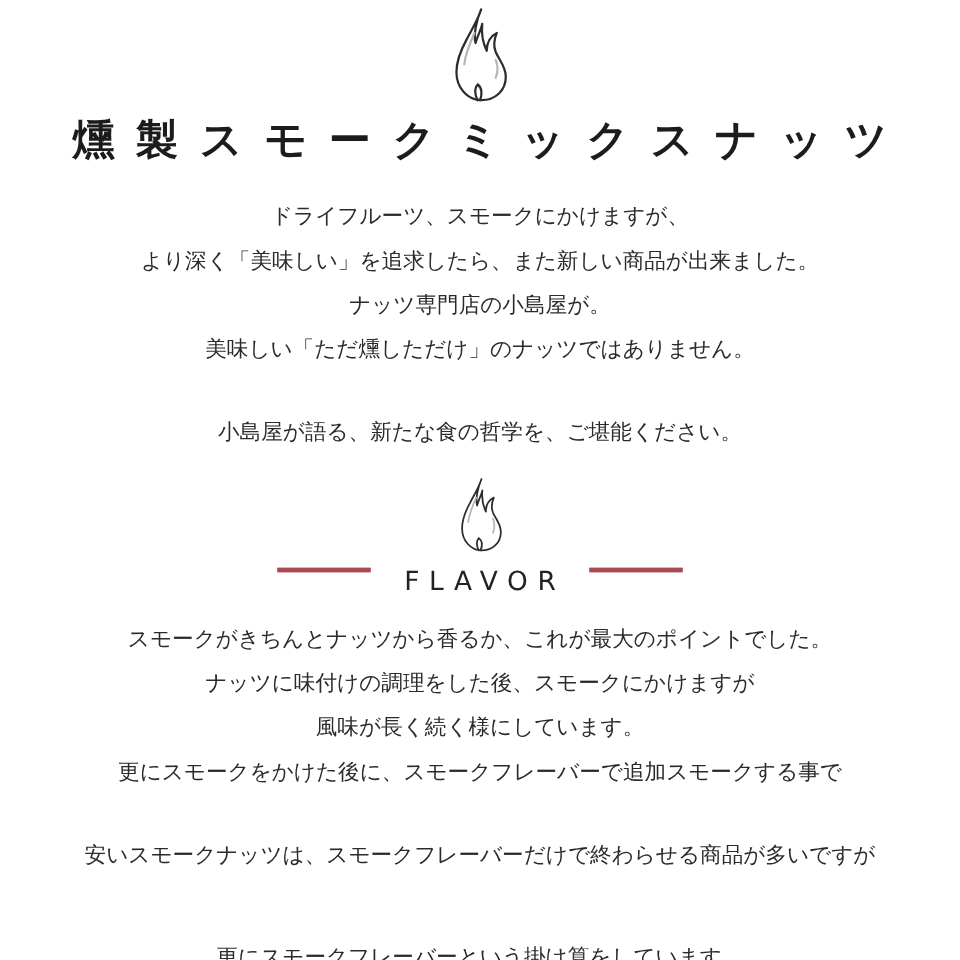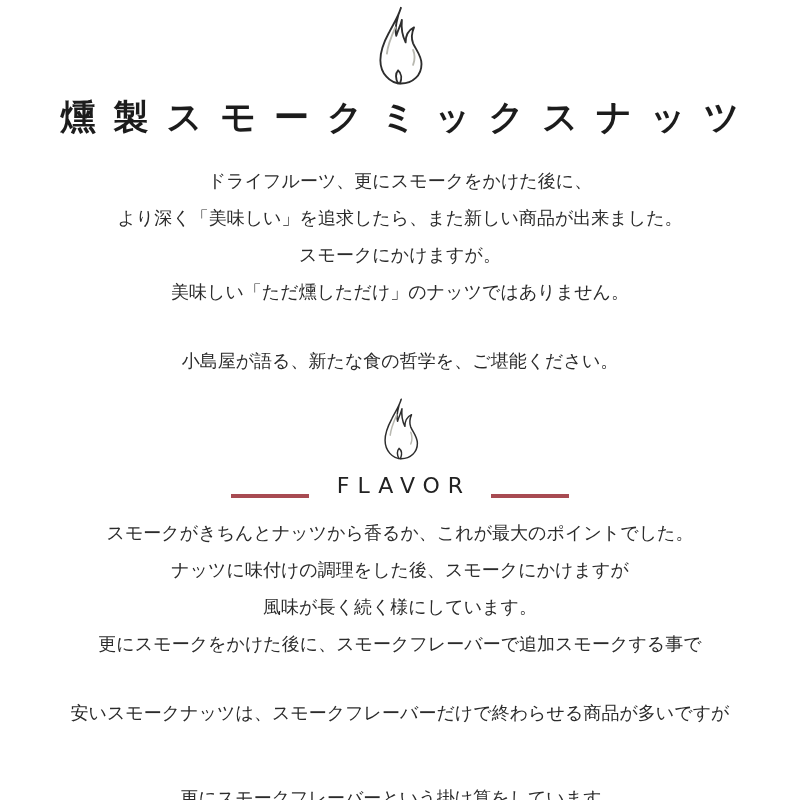--- a/index.html
+++ b/index.html
@@ -38,21 +38,21 @@
     line-height:37px;
     text-align:center;
     white-space:nowrap;
     color:var(--text);
   }
   .intro-para1{margin-top:23px;}
   .intro-para2{margin-top:32px;}
   .flavor-heading{
     margin-top:8px;
     height:30px;
-    display:flex;align-items:flex-end;justify-content:center;gap:20px;
+    display:flex;align-items:flex-start;justify-content:center;gap:20px;
   }
   .flavor-rule{
     width:78px;height:4px;background:var(--accent-red);
   }
   .flavor-label{
     font-size:22px;
     font-weight:500;
     letter-spacing:8px;
     padding-left:8px; 
     color:#222222;
@@ -82,23 +82,23 @@
 
   <div class="flame-large">
     <svg viewBox="0 0 64 92">
         <use href="#flame-shape"></use>
       </svg>
   </div>
 
   <h1 class="title">燻製スモークミックスナッツ</h1>
 
   <div class="para intro-para1">
-    <p class="line">ドライフルーツ、更にスモークをかけた後に、</p>
+    <p class="line">ドライフルーツ、スモークにかけますが、</p>
     <p class="line">より深く「美味しい」を追求したら、また新しい商品が出来ました。</p>
-    <p class="line">スモークにかけますが。</p>
+    <p class="line">ナッツ専門店の小島屋が。</p>
     <p class="line">美味しい「ただ燻しただけ」のナッツではありません。</p>
   </div>
 
   <div class="para intro-para2">
     <p class="line">小島屋が語る、新たな食の哲学を、ご堪能ください。</p>
   </div>
 
   <div class="flame-small">
     <svg viewBox="0 0 64 92">
         <use href="#flame-shape"></use>

